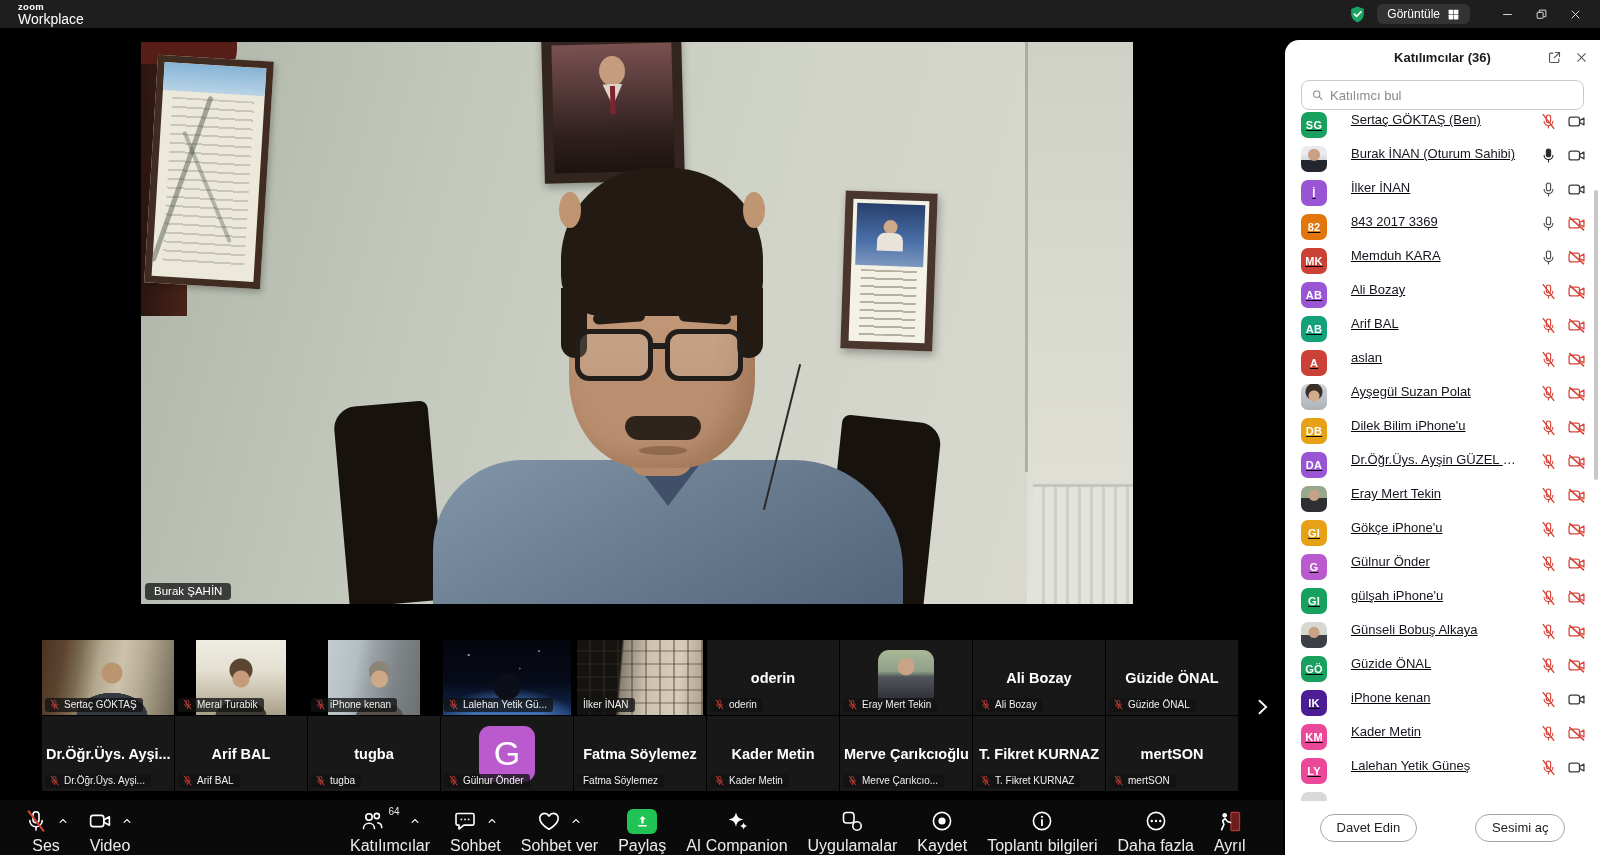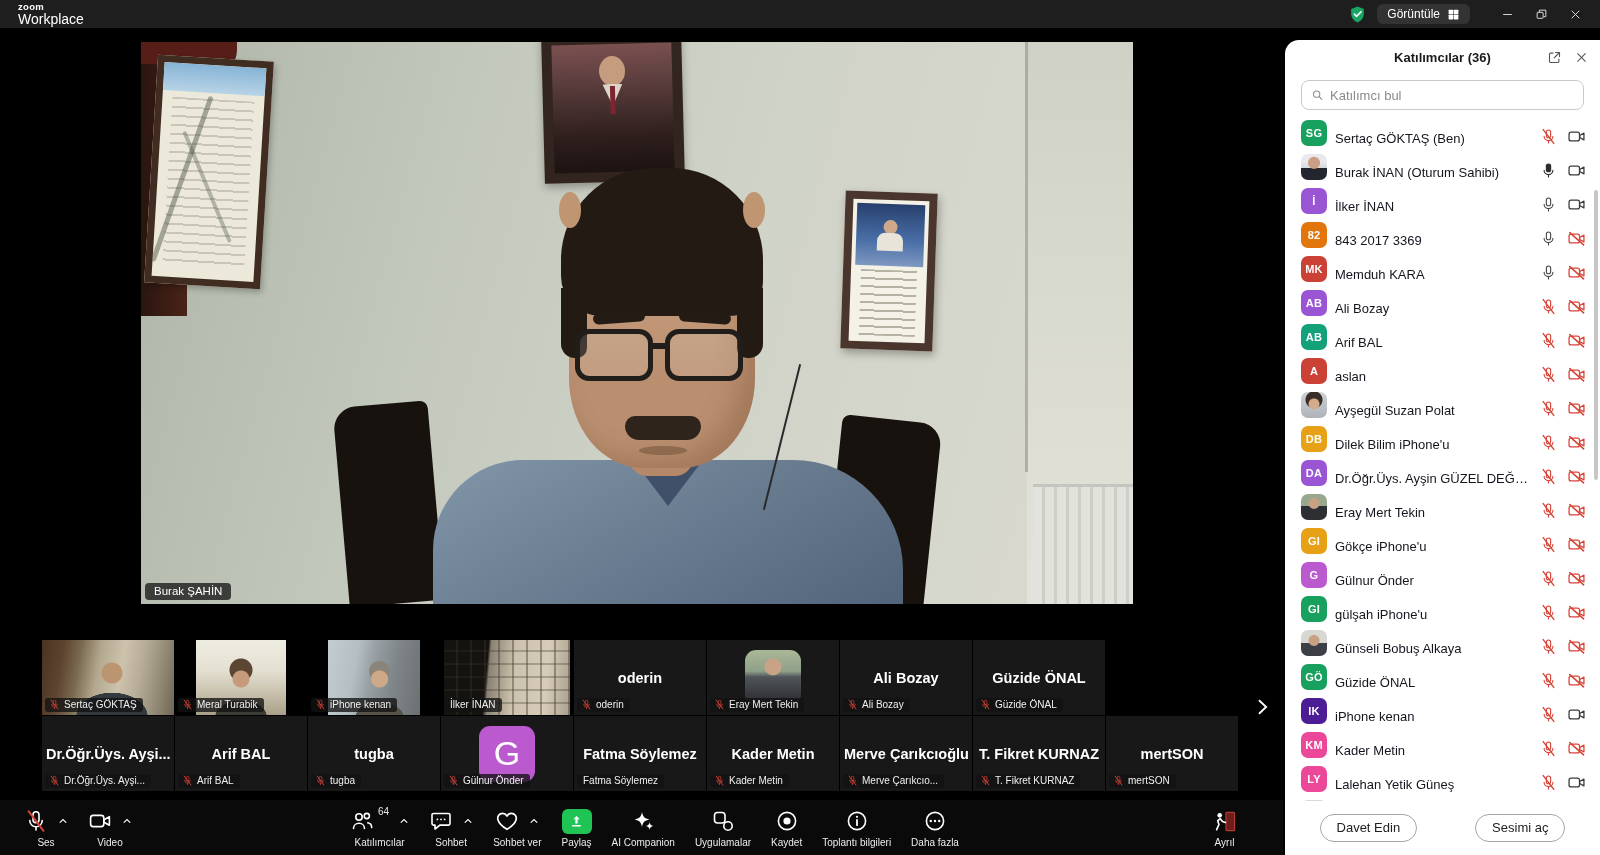--- a/index.html
+++ b/index.html
@@ -146,21 +146,21 @@
   .tilephoto-eray { background:
     radial-gradient(circle at 50% 30%, #c9a385 8px, transparent 9px),
     linear-gradient(180deg,#aab896 0%,#8fa08a 38%,#51555a 48%,#26262b 100%); }
 
   
   .toolbar { position:absolute; left:0; bottom:0; width:1283px; height:55px; background:#0a0a0a;
     display:flex; align-items:stretch; padding:0 14px; }
   .tb-item { display:flex; flex-direction:column; align-items:center; justify-content:flex-start;
     gap:3px; padding:8px 10px 0; color:#fff; cursor:pointer; }
   .tb-top { display:flex; align-items:flex-start; gap:6px; height:26px; align-items:center; }
-  .tb-label { font-size:10px; color:#ececec; white-space:nowrap;text-align:center; }
+  .tb-label { font-size:16px; color:#ececec; white-space:nowrap;text-align:center; }
   .tb-badge { font-size:10px; color:#e8e8e8; align-self:flex-start; margin:-2px 0 0 -2px; }
   .tb-item[data-id="participants"] { margin-left:198px; }
   .tb-item[data-id="leave"] { margin-left:auto; margin-right:22px; }
   .share-tile { width:30px; height:25px; background:#20c454; border-radius:6px; display:flex;
     align-items:center; justify-content:center; }
 
   
   .panel { position:absolute; top:28px; left:1283px; width:317px; height:827px; background:#000; }
   .panel-card { position:absolute; top:12px; left:2px; right:0; bottom:0; background:#fff;
     border-radius:14px 0 0 0; overflow:hidden; }
@@ -168,21 +168,21 @@
   .panel-title { font-size:13px; font-weight:700; color:#1a1a1a; }
   .panel-hicons { position:absolute; right:12px; top:0; height:100%; display:flex; align-items:center; gap:13px; }
   .panel-hicons > span { cursor:pointer; display:flex; }
   .search-wrap { padding:6px 16px 8px; }
   .search-box { height:30px; border:1px solid #c9c9c9; border-radius:8px; display:flex;
     align-items:center; padding:0 9px; gap:6px; background:#fff; }
   .search-box input { border:none; outline:none; font-size:13px; color:#333; width:100%;
     font-family:"Liberation Sans", sans-serif; }
   .search-box input::placeholder { color:#8a8a8a; }
   .plist { position:absolute; top:72px; left:0; right:0; bottom:54px; overflow:hidden; }
-  .prow { height:34px; display:flex; align-items:flex-end; padding:0 14px 0 16px; gap:8px; cursor:pointer; }
+  .prow { height:34px; display:flex; align-items:flex-start; padding:0 14px 0 16px; gap:24px; cursor:pointer;text-decoration:underline; }
   .avatar { flex:0 0 26px; width:26px; height:26px; border-radius:7px; display:flex; align-items:center;
     justify-content:center; color:#fff; font-weight:700; font-size:11px; letter-spacing:.2px; }
   .avatar.photo { background-size:cover; }
   .photo-burak { background:
     radial-gradient(circle at 50% 34%, #caa085 5.5px, transparent 6.5px),
     linear-gradient(180deg,#e9e9ee 0 30%,#d9dade 52%,#23262e 53%); }
   .photo-aysegul { background:
     radial-gradient(circle at 50% 46%, #d2ab8c 5px, transparent 6px),
     radial-gradient(circle at 50% 30%, #3a2e26 8px, transparent 9px),
     linear-gradient(#cfd3d8,#aeb3ba); }
@@ -331,20 +331,32 @@
             <svg width="11" height="11" viewBox="0 0 24 24" fill="none">
   <rect x="9" y="2.8" width="6" height="11" rx="3" fill="none" stroke="#d74438" stroke-width="1.6"></rect>
   <path d="M5.8 11.6a6.2 6.2 0 0 0 12.4 0" stroke="#d74438" stroke-width="1.6" stroke-linecap="round"></path>
   <line x1="12" y1="17.8" x2="12" y2="21" stroke="#d74438" stroke-width="1.6" stroke-linecap="round"></line>
   <line x1="4.5" y1="2.2" x2="19.5" y2="21.8" stroke="#d74438" stroke-width="2" stroke-linecap="round"></line>
             </svg>
             <span>iPhone kenan</span>
           </span>
         </div>
         <div class="slot">
+          <div class="vid scene-lalehan"></div>
+          <span class="tile-label">
+            <svg width="11" height="11" viewBox="0 0 24 24" fill="none">
+  <rect x="9" y="2.8" width="6" height="11" rx="3" fill="none" stroke="#d74438" stroke-width="1.6"></rect>
+  <path d="M5.8 11.6a6.2 6.2 0 0 0 12.4 0" stroke="#d74438" stroke-width="1.6" stroke-linecap="round"></path>
+  <line x1="12" y1="17.8" x2="12" y2="21" stroke="#d74438" stroke-width="1.6" stroke-linecap="round"></line>
+  <line x1="4.5" y1="2.2" x2="19.5" y2="21.8" stroke="#d74438" stroke-width="2" stroke-linecap="round"></line>
+            </svg>
+            <span>Lalehan Yetik Gü...</span>
+          </span>
+        </div>
+        <div class="slot">
           <div class="vid scene-ilker"></div>
           <span class="tile-label nomic">
             <span>İlker  İNAN</span>
           </span>
         </div>
         <div class="slot dark">
           <span class="center-name">oderin</span>
           <span class="tile-label">
             <svg width="11" height="11" viewBox="0 0 24 24" fill="none">
   <rect x="9" y="2.8" width="6" height="11" rx="3" fill="none" stroke="#d74438" stroke-width="1.6"></rect>

